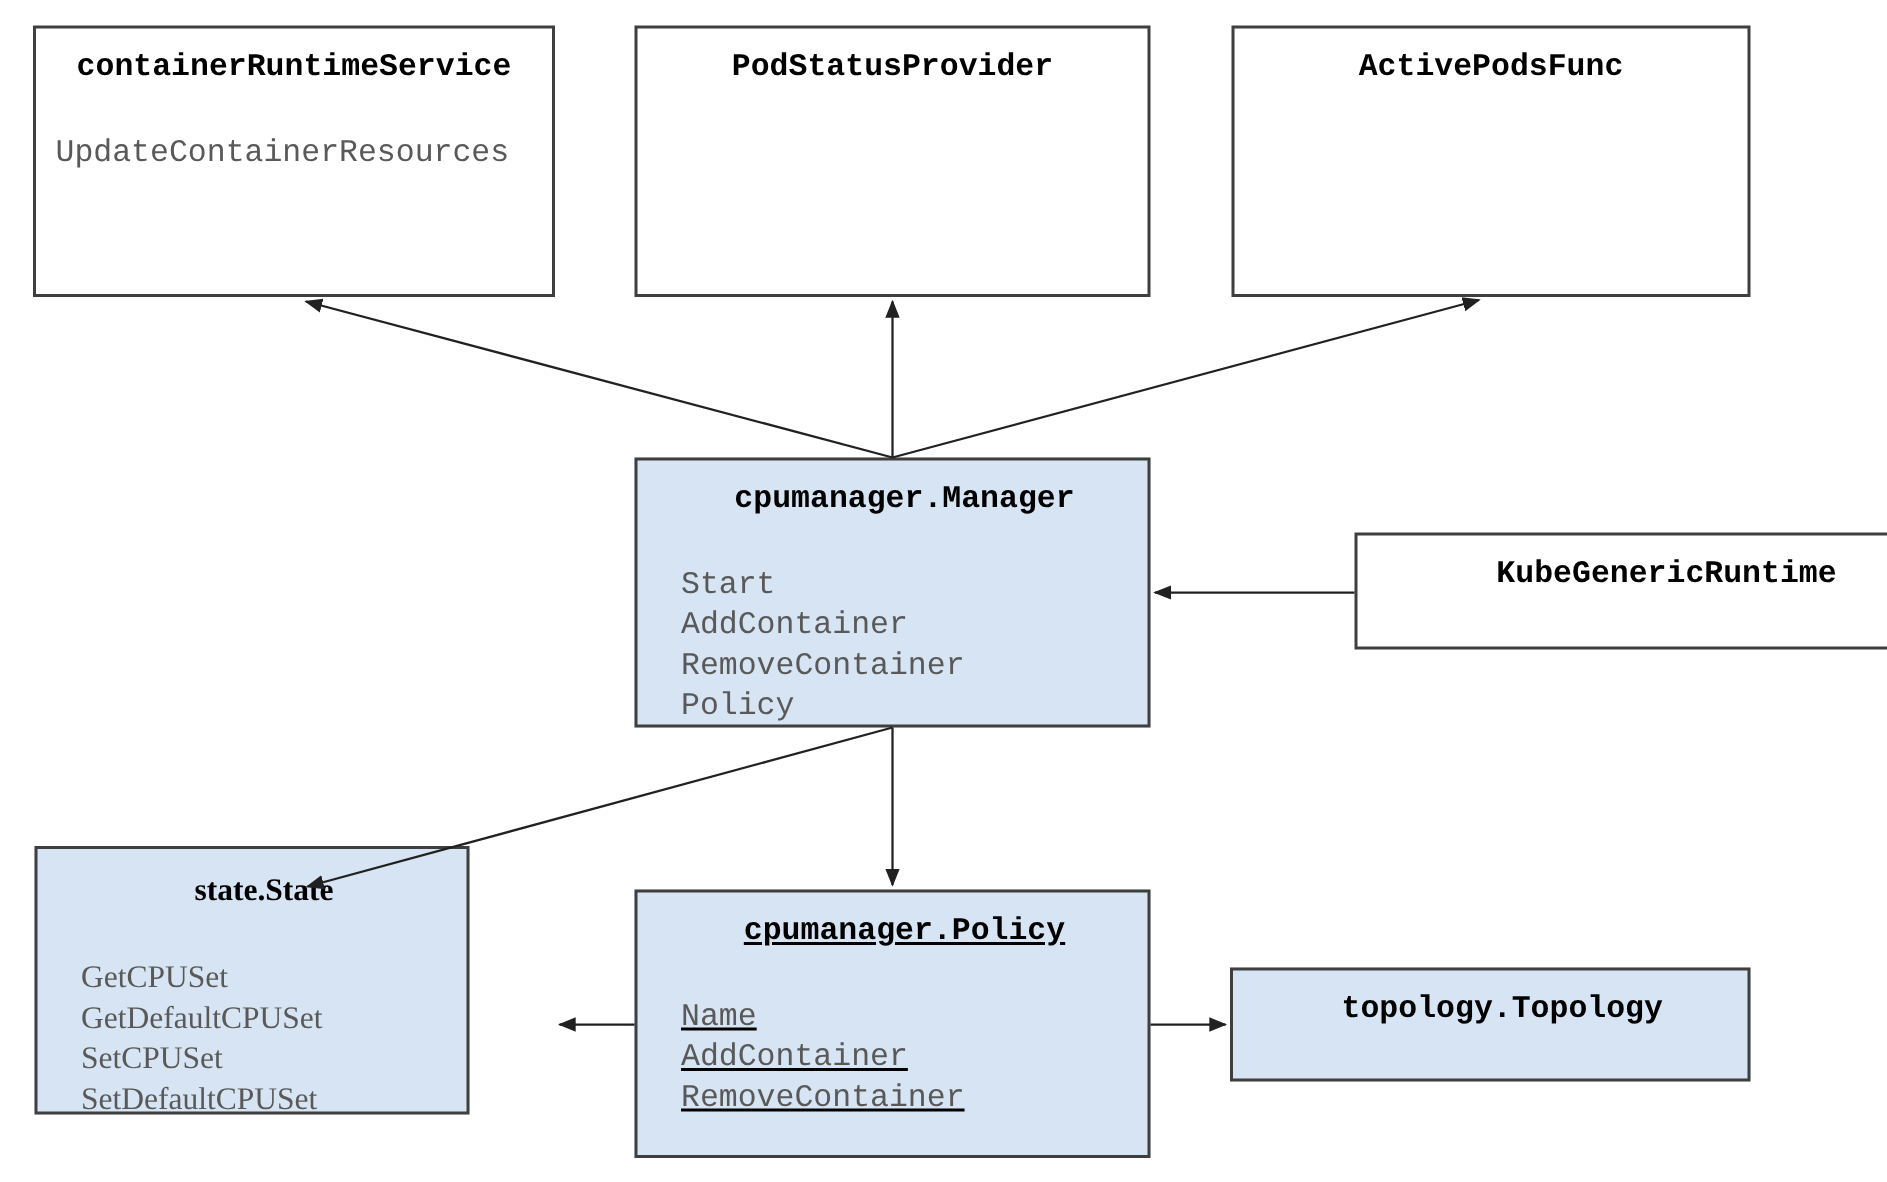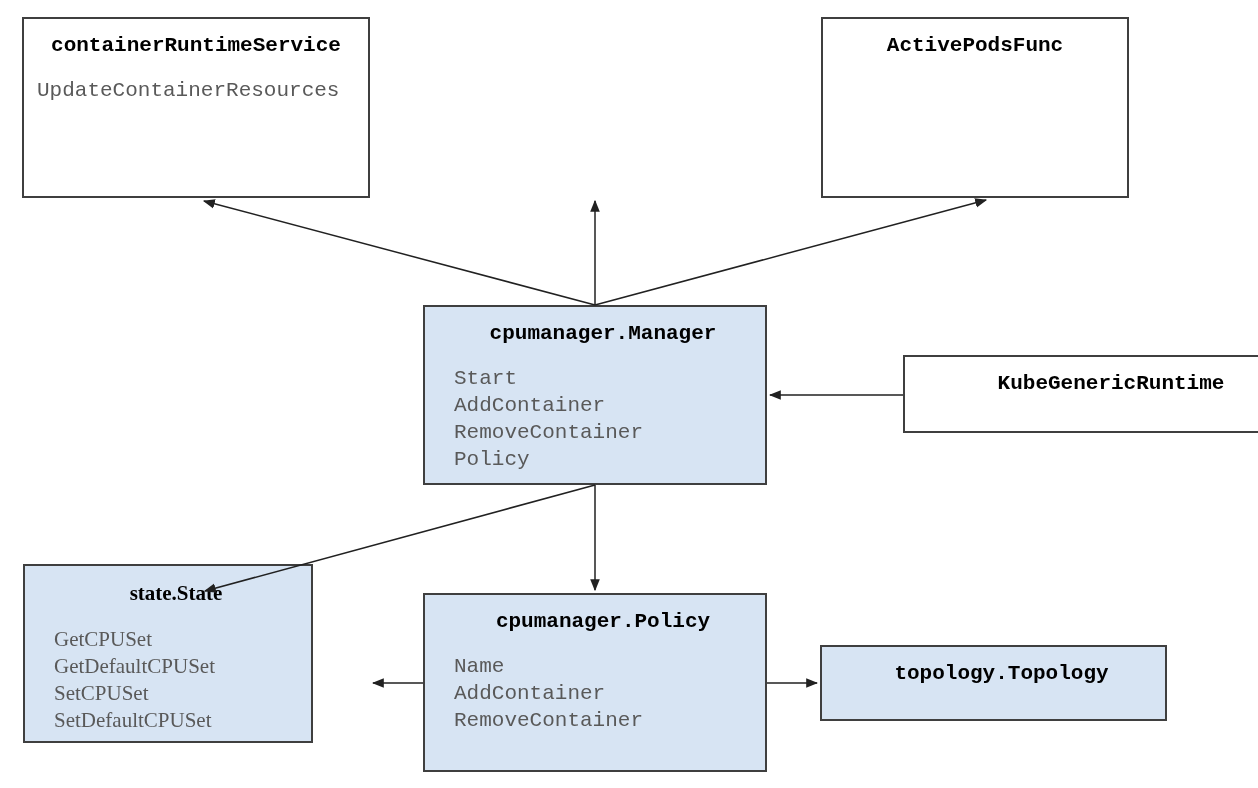--- a/index.html
+++ b/index.html
@@ -27,37 +27,37 @@
   }
   .node-title {
     font-weight: bold;
     font-size: 21px;
     color: #000000;
     text-align: center;
     padding-top: 15px;
     white-space: nowrap;
   }
   .node-methods {
-    margin-top: 20px;
+    margin-top: 32px;
     padding-left: 13px;
     font-size: 21px;
     line-height: 27px;
     color: #595959;
   }
   .method-line {
     white-space: nowrap;
   }
   
   .n-crs  { left: 22px;  top: 17px;  width: 348px; height: 181px; }
   .n-psp  { left: 423px; top: 17px;  width: 344px; height: 181px; }
-  .n-apf  { left: 821px; top: 17px;  width: 308px; height: 181px; }
+  .n-apf  { left: 821px; top: 17px;  width: 346px; height: 181px; }
   .n-mgr  { left: 423px; top: 305px; width: 344px; height: 180px; }
   .n-kgr  { left: 903px; top: 355px; width: 416px; height: 78px;  }
   .n-sts  { left: 23px;  top: 564px; width: 290px; height: 179px; font-family: Liberation Serif, serif; }
-  .n-pol  { left: 423px; top: 593px; width: 344px; height: 179px; }
+  .n-pol  { left: 423px; top: 593px; width: 344px; height: 179px; text-decoration: underline; }
   .n-top  { left: 820px; top: 645px; width: 347px; height: 76px;  }
   .edges-layer {
     position: absolute;
     left: 0;
     top: 0;
     width: 1258px;
     height: 788px;
     pointer-events: none;
   }
   .edge {
@@ -71,20 +71,23 @@
 
 <div class="canvas">
 
   <div class="node n-crs">
     <div class="node-title">containerRuntimeService</div>
     <div class="node-methods">
       <div class="method-line">UpdateContainerResources</div>
     </div>
   </div>
 
+  <div class="node n-psp">
+    <div class="node-title">PodStatusProvider</div>
+  </div>
 
   <div class="node n-apf">
     <div class="node-title">ActivePodsFunc</div>
   </div>
 
   <div class="node blue n-mgr">
     <div class="node-title">cpumanager.Manager</div>
     <div class="node-methods">
       <div class="method-line">Start</div>
       <div class="method-line">AddContainer</div>

